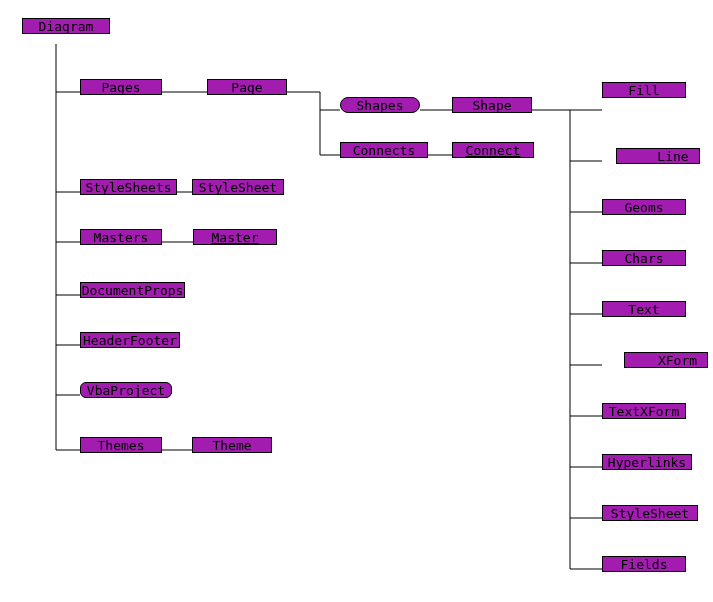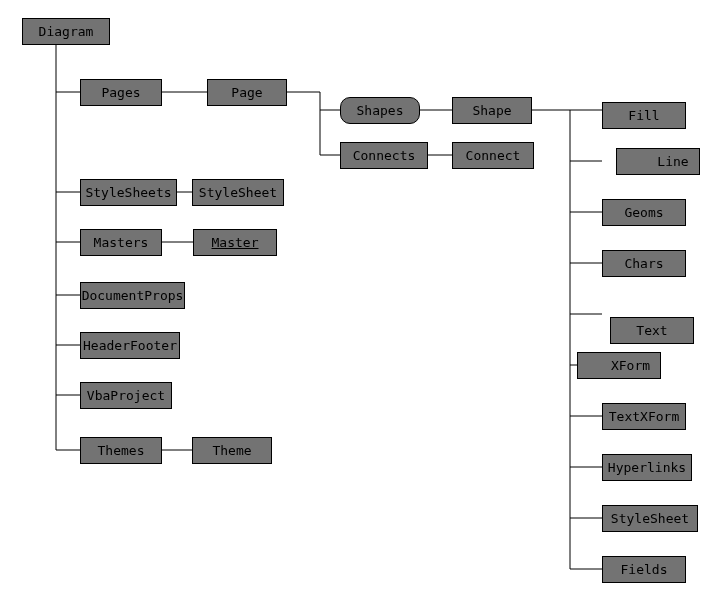--- a/index.html
+++ b/index.html
@@ -7,25 +7,25 @@
       width: 713px;
       height: 602px;
       position: relative;
       background: #fff;
       font-family: "SimSun", "NSimSun", monospace;
       font-size: 13px;
     }
     .box {
       position: absolute;
       border: 1px solid #000;
-      background: #737373;
+      background: #a21caf;
       display: flex;
       align-items: center;
       justify-content: center;
-      height: 27px;
+      height: 16px;
       padding: 0 6px;
       white-space: nowrap;
     }
     svg.lines {
       position: absolute;
       top: 0;
       left: 0;
       width: 713px;
       height: 602px;
       pointer-events: none;
@@ -94,21 +94,21 @@
   </div>
 <div class="box" style="left:80px; top:229px; width:82px;">
     <span>Masters</span>
   </div>
 <div class="box" style="left:80px; top:282px; width:105px;">
     <span>DocumentProps</span>
   </div>
 <div class="box" style="left:80px; top:332px; width:100px;">
     <span>HeaderFooter</span>
   </div>
-<div class="box" style="left:80px; top:382px; width:92px;">
+<div class="box" style="left:80px; top:382px; width:92px;border-radius:6px;">
     <span>VbaProject</span>
   </div>
 <div class="box" style="left:80px; top:437px; width:82px;">
     <span>Themes</span>
   </div>
 
 <div class="box" style="left:207px; top:79px; width:80px;">
     <span>Page</span>
   </div>
 <div class="box" style="left:192px; top:179px; width:92px;">
@@ -124,40 +124,40 @@
 <div class="box" style="left:340px; top:97px; width:80px;border-radius:10px;">
     <span>Shapes</span>
   </div>
 <div class="box" style="left:340px; top:142px; width:88px;">
     <span>Connects</span>
   </div>
 
 <div class="box" style="left:452px; top:97px; width:80px;">
     <span>Shape</span>
   </div>
-<div class="box" style="left:452px; top:142px; width:82px;">
+<div class="box" style="left:452px; top:142px; width:82px;text-decoration:underline;">
     <span>Connect</span>
   </div>
 
-<div class="box" style="left:602px; top:102px; width:84px;">
+<div class="box" style="left:602px; top:82px; width:84px;">
     <span>Fill</span>
   </div>
 <div class="box" style="left:616px; top:148px; width:84px;padding-left:36px;">
     <span>Line</span>
   </div>
 <div class="box" style="left:602px; top:199px; width:84px;">
     <span>Geoms</span>
   </div>
 <div class="box" style="left:602px; top:250px; width:84px;justify-content:center;">
     <span>Chars</span>
   </div>
-<div class="box" style="left:602px; top:317px; width:84px;margin-left:8px;">
+<div class="box" style="left:602px; top:301px; width:84px;">
     <span>Text</span>
   </div>
-<div class="box" style="left:577px; top:352px; width:84px;padding-left:29px;">
+<div class="box" style="left:624px; top:352px; width:84px;padding-left:29px;">
     <span>XForm</span>
   </div>
 <div class="box" style="left:602px; top:403px; width:84px;">
     <span>TextXForm</span>
   </div>
 <div class="box" style="left:602px; top:454px; width:90px;">
     <span>Hyperlinks</span>
   </div>
 <div class="box" style="left:602px; top:505px; width:96px;">
     <span>StyleSheet</span>

